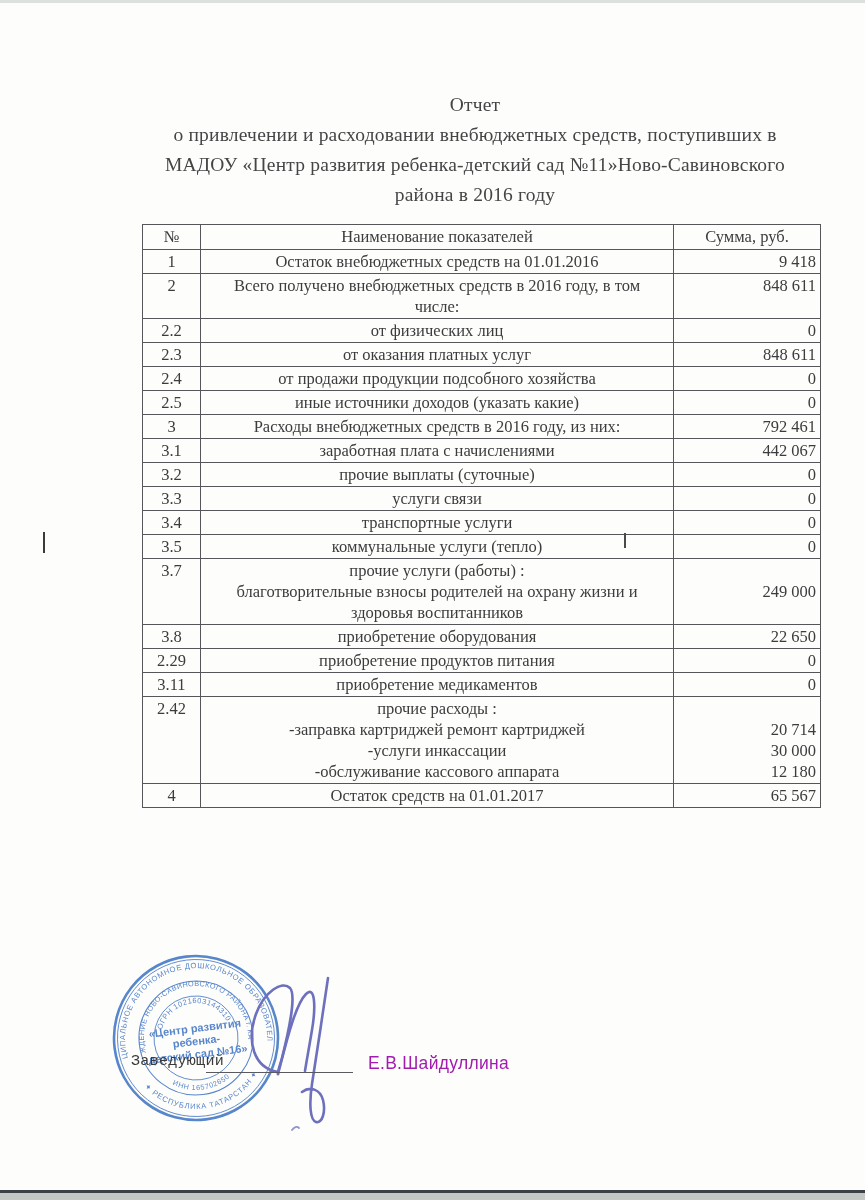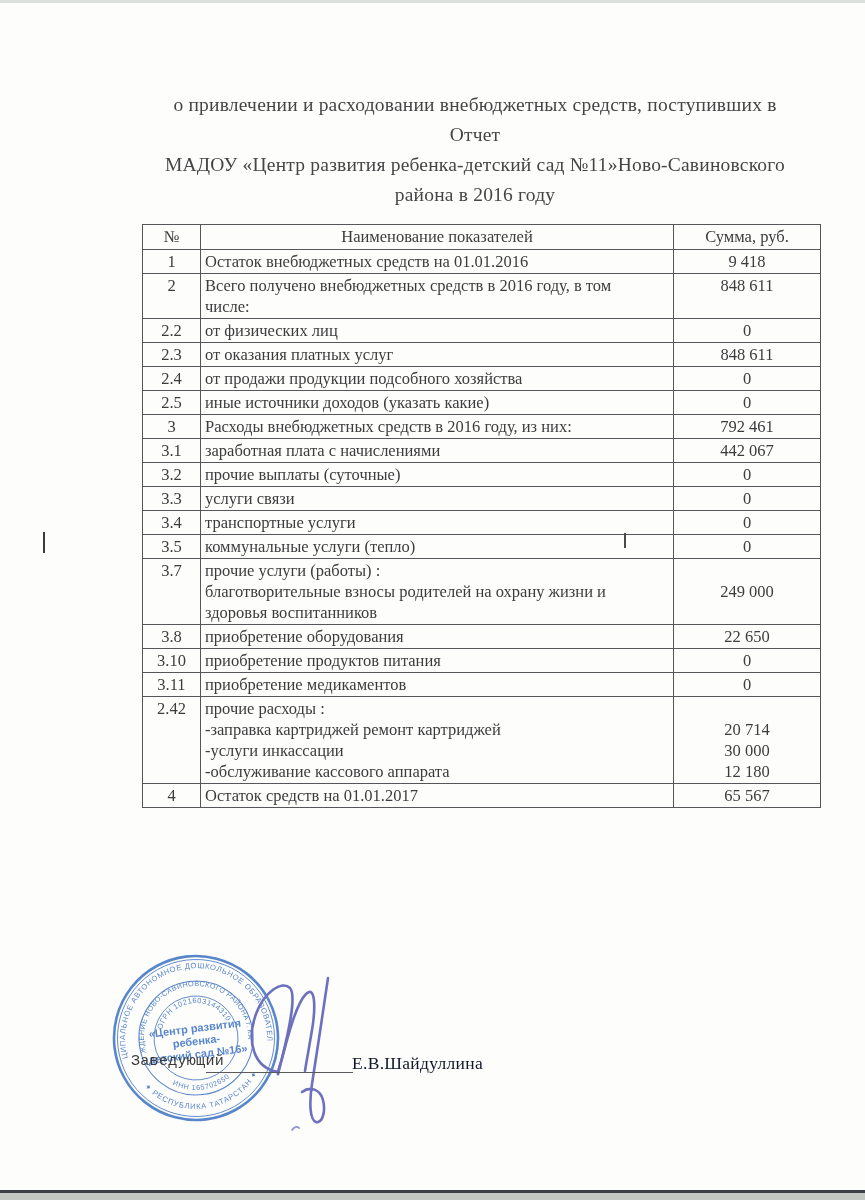--- a/index.html
+++ b/index.html
@@ -32,48 +32,48 @@
   }
   table.report col.c-num{width:58px;}
   table.report col.c-name{width:473px;}
   table.report col.c-sum{width:147px;}
   table.report th,table.report td{
     border:1px solid #55565a;vertical-align:top;padding:1px 4px;
     font-weight:normal;
   }
   table.report th{text-align:center;height:22px;}
   td.cell-num{text-align:center;}
-  td.cell-name{text-align:left;padding-left:9px;}
-  td.cell-sum{text-align:center;}
+  td.cell-name{text-align:center;padding-left:9px;}
+  td.cell-sum{text-align:right;}
 
   
   .sig-role{
     position:absolute;left:131px;top:1053px;
     font-family:Liberation Mono, monospace;
     font-size:15px;color:#3a3a3c;letter-spacing:.3px;
   }
   .sig-line{position:absolute;left:206px;top:1054px;width:147px;height:18px;border-bottom:1.6px solid #5a5a5e;}
   .sig-name{
-    position:absolute;left:352px;top:1053px;
-    font-family:Liberation Serif, serif;
-    font-size:17.5px;color:#0f172a;letter-spacing:.3px;
+    position:absolute;left:368px;top:1053px;
+    font-family:Liberation Sans, sans-serif;
+    font-size:17.5px;color:#a21caf;letter-spacing:.3px;
   }
   .stamp-svg{position:absolute;left:110px;top:952px;transform:rotate(-7deg);opacity:.92;}
   .autograph-svg{position:absolute;left:232px;top:972px;}
 </style>
 </head>
 <body>
 
 <div class="page">
 
   <div class="scan-top"></div>
 
   <div class="title-block">
+    <div>Отчет</div>
     <div>о привлечении и  расходовании внебюджетных средств, поступивших в</div>
-    <div>Отчет</div>
     <div>МАДОУ «Центр развития ребенка-детский сад №11»Ново-Савиновского</div>
     <div>района в 2016 году</div>
   </div>
 
   <table class="report">
     <colgroup>
         <col class="c-num">
         <col class="c-name">
         <col class="c-sum">
       </colgroup>
@@ -209,21 +209,21 @@
         <tr>
           <td class="cell-num">3.8</td>
           <td class="cell-name">
             <div>приобретение оборудования</div>
           </td>
           <td class="cell-sum">
             <div>22 650</div>
           </td>
         </tr>
         <tr>
-          <td class="cell-num">3.10</td>
+          <td class="cell-num">2.29</td>
           <td class="cell-name">
             <div>приобретение продуктов питания</div>
           </td>
           <td class="cell-sum">
             <div>0</div>
           </td>
         </tr>
         <tr>
           <td class="cell-num">3.11</td>
           <td class="cell-name">

